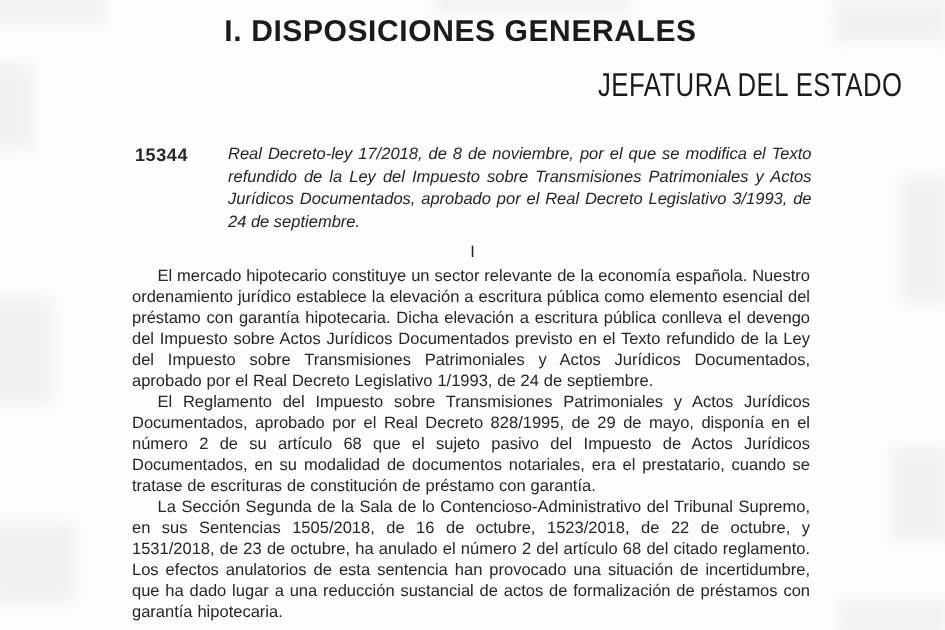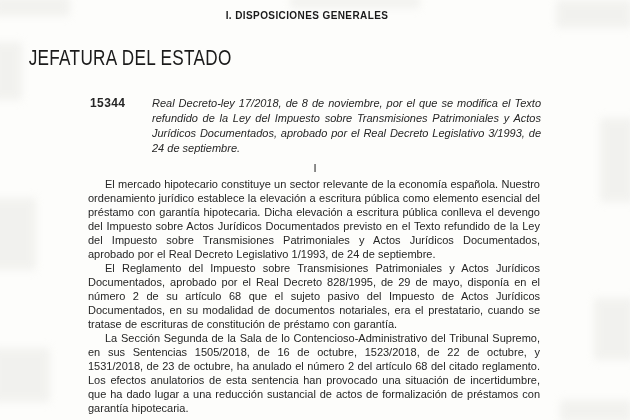--- a/index.html
+++ b/index.html
@@ -29,26 +29,26 @@
   .nb4{top:118px;left:600px;width:34px;height:84px;}
   .nb5{top:198px;left:-10px;width:46px;height:72px;}
   .nb6{top:298px;left:594px;width:40px;height:62px;}
   .nb7{top:348px;left:-8px;width:58px;height:54px;}
   .nb8{top:400px;left:560px;width:72px;height:22px;}
   .nb9{top:-4px;left:290px;width:130px;height:12px;opacity:.35;}
 
   .section-heading{
     position:absolute;top:10px;left:0;width:614px;margin:0;
     text-align:center;
-    font-size:10px;font-weight:700;letter-spacing:.4px;
+    font-size:20px;font-weight:700;letter-spacing:.4px;
     color:var(--heading);
   }
   .issuing-body{
     position:absolute;top:43px;left:0;width:630px;margin:0;
-    text-align:left;font-weight:400;color:var(--heading);text-decoration:underline;
+    text-align:right;font-weight:400;color:var(--heading);text-decoration:underline;
   }
   .condensed{
     display:inline-block;
     font-size:22px;letter-spacing:.4px;
     transform:scaleX(.78);transform-origin:center;
     white-space:nowrap;
   }
   .entry{
     position:absolute;top:96px;left:90px;width:451px;
     display:flex;color:var(--text);justify-content:center;

